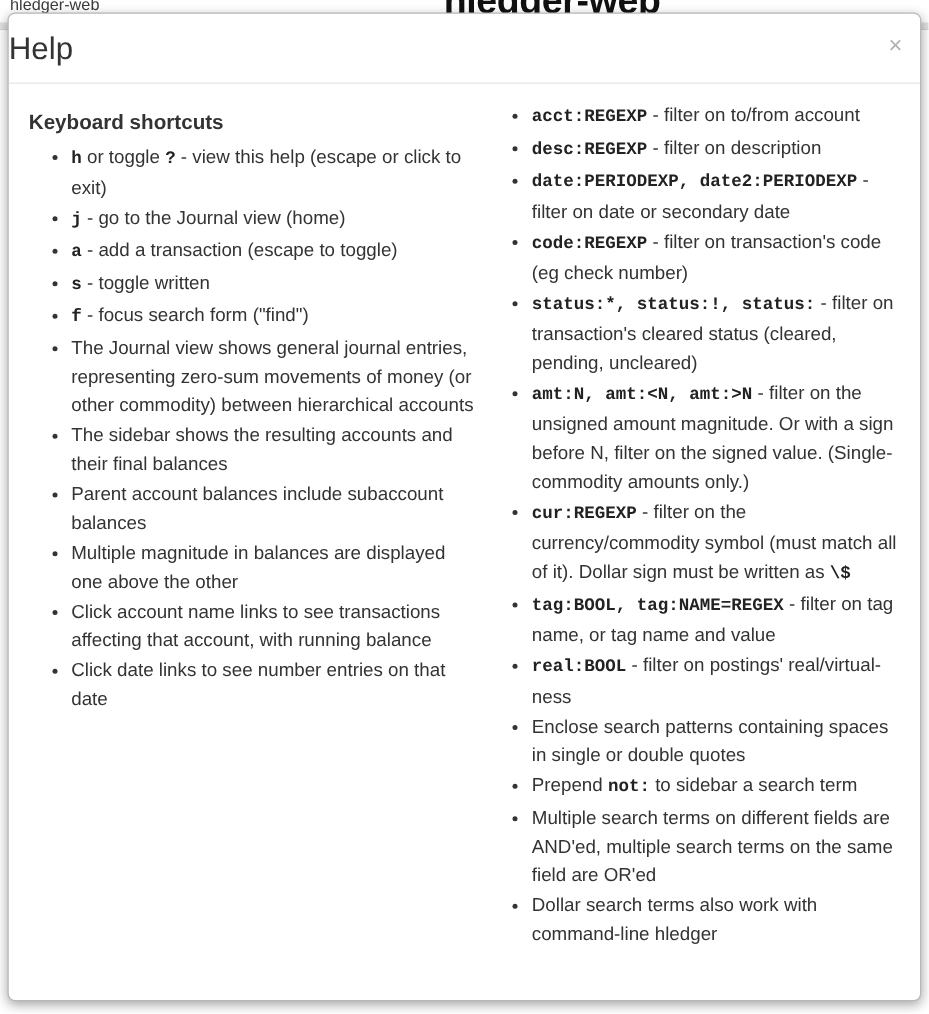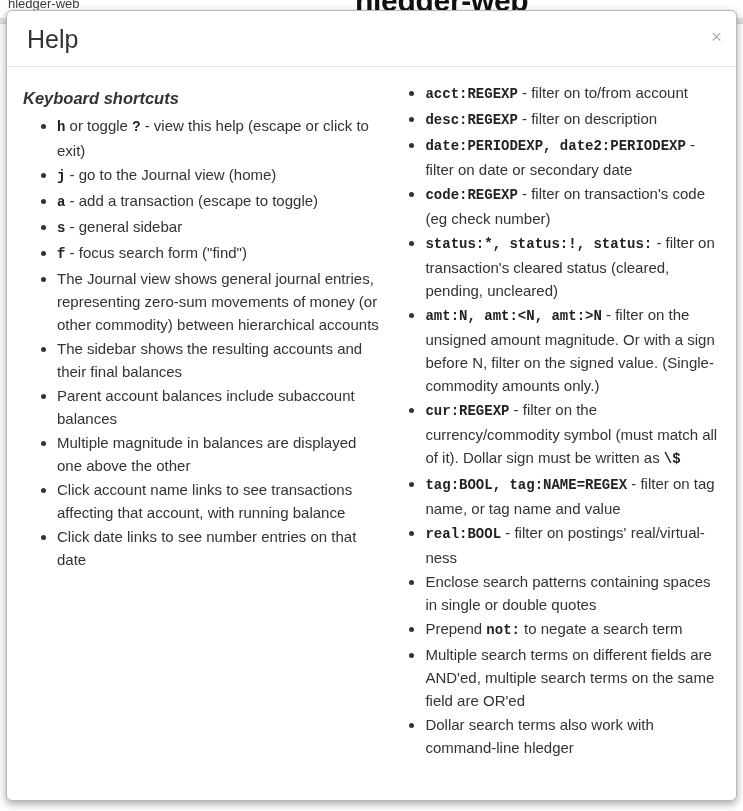--- a/index.html
+++ b/index.html
@@ -73,21 +73,21 @@
     overflow: hidden;
   }
   .modal-header {
     position: relative;
     height: 56px;
     border-bottom: 1px solid #e5e5e5;
     box-sizing: border-box;
   }
   .modal-title {
     position: absolute;
-    left: 20px;
+    left: 0;
     top: 14px;
     font-size: 25px;
     color: #333333;
     line-height: 28px;
   }
   .modal-close {
     position: absolute;
     right: 14px;
     top: 16px;
     font-size: 19px;
@@ -116,21 +116,20 @@
   }
   .col-right {
     width: 330px;
     box-sizing: border-box;
   }
   h4.section {
     margin: 8px 0 6px 0;
     font-size: 16.5px;
     color: #333333;
     font-weight: bold;
-    font-style: italic;
   }
   h4.section.second {
     margin-top: 22px;
   }
   ul.help-list {
     margin: 0 0 0 0;
     padding-left: 34px;
     list-style: disc;
   }
   ul.help-list li {
@@ -164,21 +163,21 @@
 
   <div class="modal-body">
     <div class="cols">
 
       <div class="col-left">
         <h4 class="section">Keyboard shortcuts</h4>
         <ul class="help-list">
           <li><code class="mono">h</code><span> or toggle </span><code class="mono">?</code><span> - view this help (escape or click to exit)</span></li>
           <li><code class="mono">j</code><span> - go to the Journal view (home)</span></li>
           <li><code class="mono">a</code><span> - add a transaction (escape to toggle)</span></li>
-          <li><code class="mono">s</code><span> - general sidebar</span></li>
+          <li><code class="mono">s</code><span> - toggle written</span></li>
           <li><code class="mono">f</code><span> - focus search form ("find")</span></li>
         </ul>
 
         <ul class="help-list">
           <li>The Journal view shows general journal entries, representing zero-sum movements of money (or other commodity) between hierarchical accounts</li>
           <li>The sidebar shows the resulting accounts and their final balances</li>
           <li>Parent account balances include subaccount balances</li>
           <li>Multiple magnitude in balances are displayed one above the other</li>
           <li>Click account name links to see transactions affecting that account, with running balance</li>
           <li>Click date links to see number entries on that date</li>
@@ -190,21 +189,21 @@
           <li><code class="mono">acct:REGEXP</code><span> - filter on to/from account</span></li>
           <li><code class="mono">desc:REGEXP</code><span> - filter on description</span></li>
           <li><code class="mono">date:PERIODEXP, date2:PERIODEXP</code><span> - filter on date or secondary date</span></li>
           <li><code class="mono">code:REGEXP</code><span> - filter on transaction's code (eg check number)</span></li>
           <li><code class="mono">status:*, status:!, status:</code><span> - filter on transaction's cleared status (cleared, pending, uncleared)</span></li>
           <li><code class="mono">amt:N, amt:&lt;N, amt:&gt;N</code><span> - filter on the unsigned amount magnitude. Or with a sign before N, filter on the signed value. (Single-commodity amounts only.)</span></li>
           <li><code class="mono">cur:REGEXP</code><span> - filter on the currency/commodity symbol (must match all of it). Dollar sign must be written as </span><code class="mono">\$</code></li>
           <li><code class="mono">tag:BOOL, tag:NAME=REGEX</code><span> - filter on tag name, or tag name and value</span></li>
           <li><code class="mono">real:BOOL</code><span> - filter on postings' real/virtual-ness</span></li>
           <li>Enclose search patterns containing spaces in single or double quotes</li>
-          <li><span>Prepend </span><code class="mono">not:</code><span> to negate a search term</span></li>
+          <li><span>Prepend </span><code class="mono">not:</code><span> to sidebar a search term</span></li>
           <li>Multiple search terms on different fields are AND'ed, multiple search terms on the same field are OR'ed</li>
           <li>Dollar search terms also work with command-line hledger</li>
         </ul>
       </div>
 
     </div>
   </div>
 </div>
 
 </body></html>

